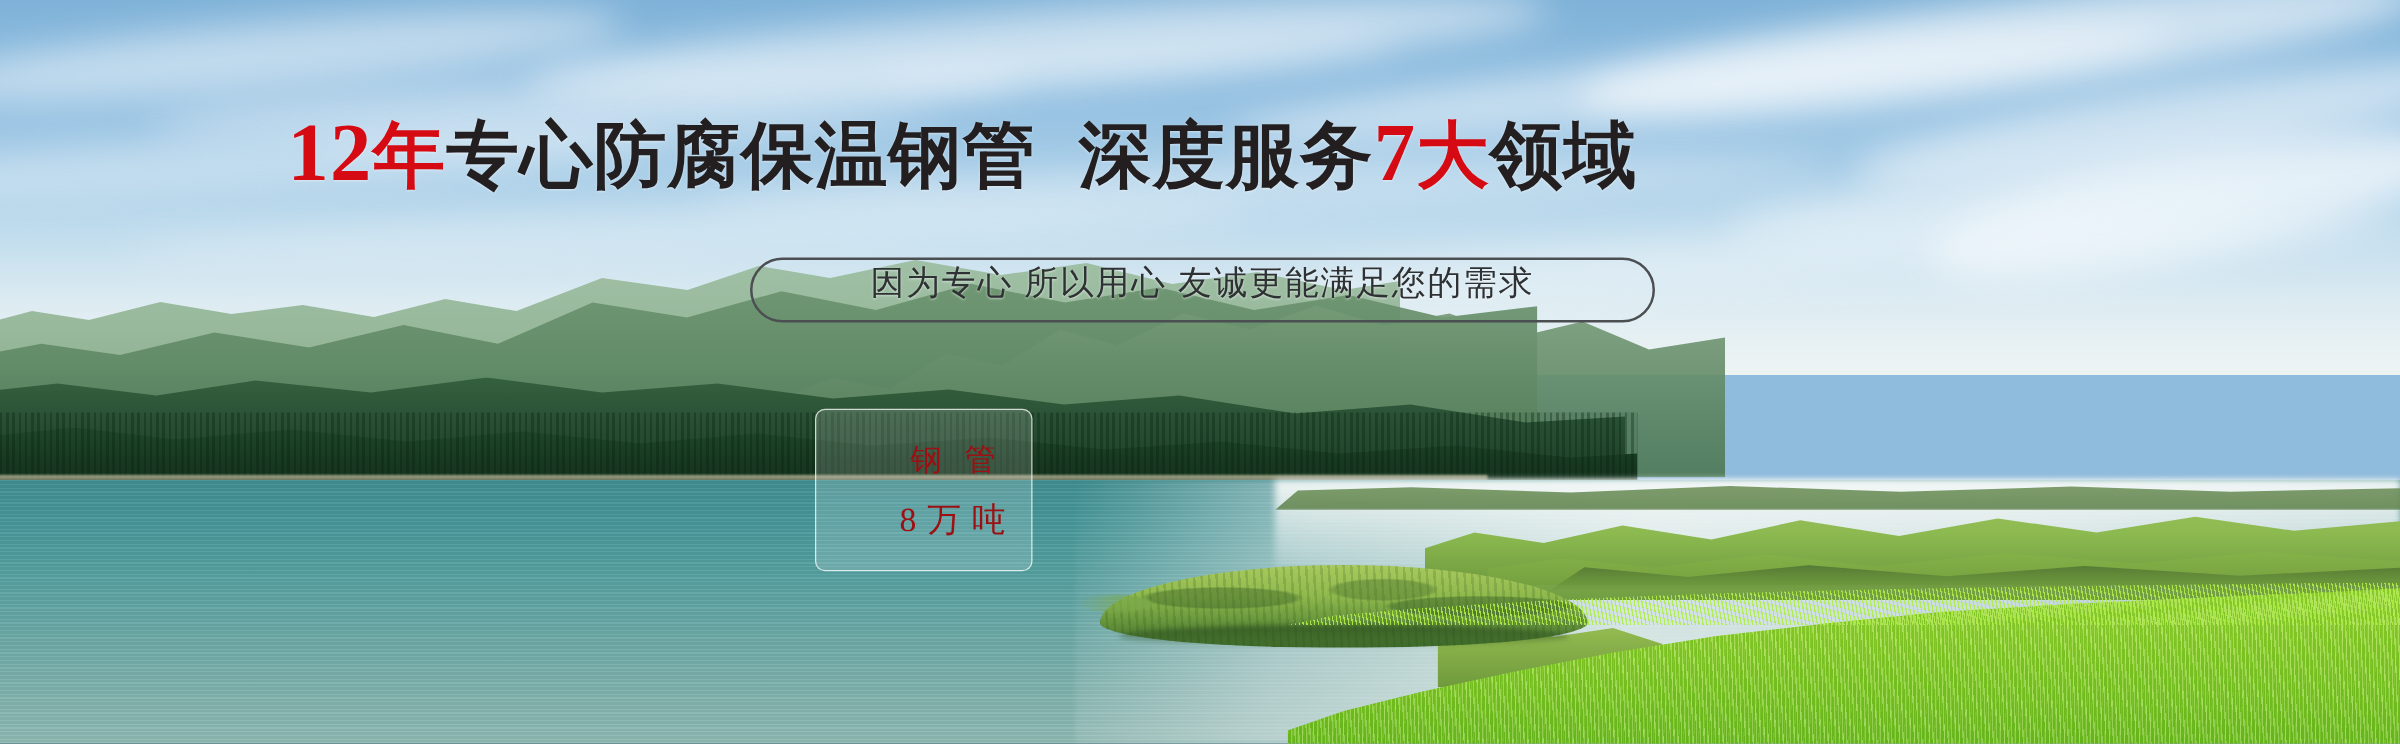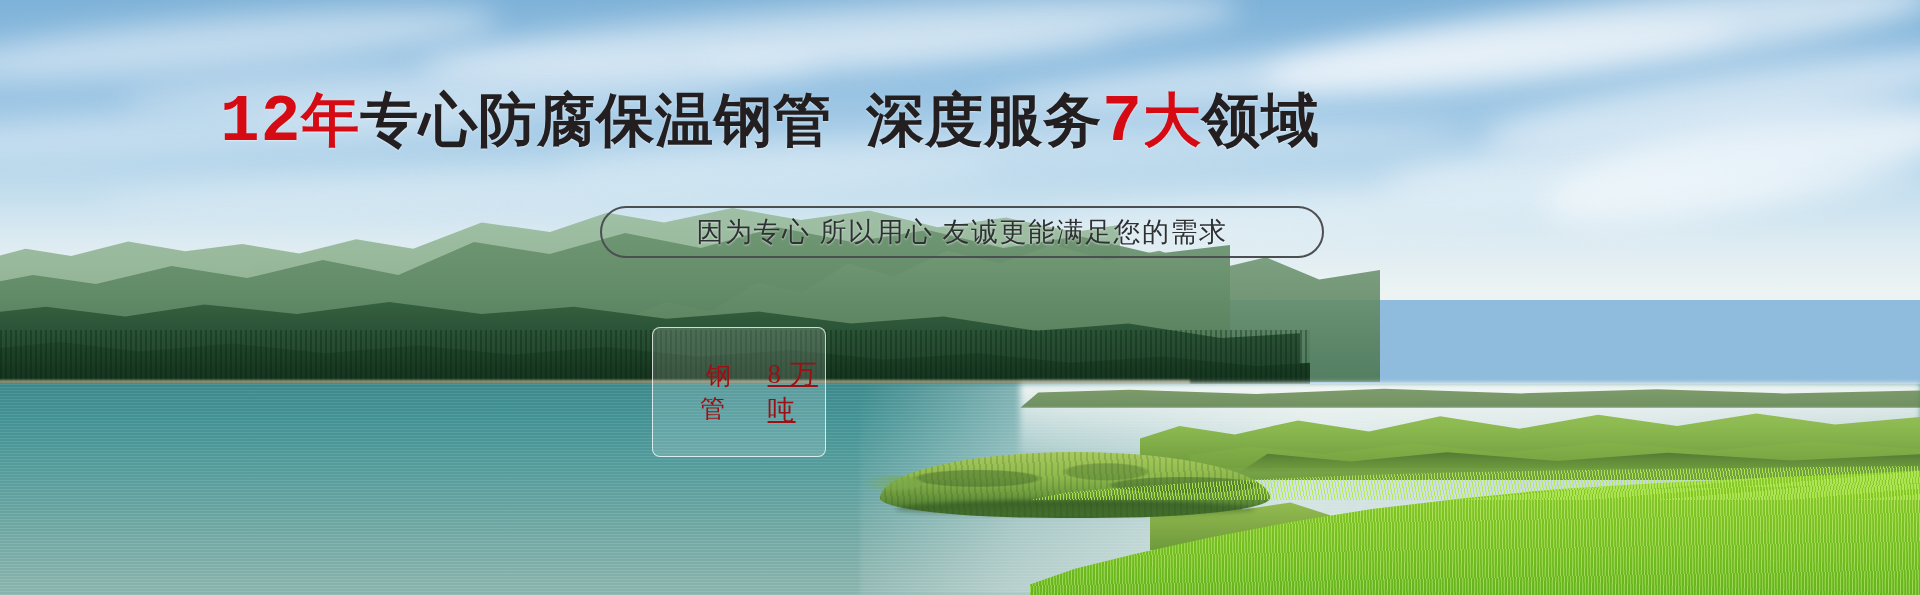--- a/index.html
+++ b/index.html
@@ -236,80 +236,79 @@
       49% 18%, 61% 12%, 74% 7%, 87% 3%, 100% 0%, 100% 100%);
     background:repeating-linear-gradient(80deg,
       rgba(176,235,74,0.9) 0 1px, transparent 1px 3px);
     filter:blur(0.4px);
   }
 
   
   .headline {
     position:absolute; left:0; top:92px; width:1540px;
     text-align:center;
-    font-family:Liberation Mono, monospace;
+    font-family:Liberation Serif, serif;
     font-weight:bold;
     font-size:58px;
     line-height:62px;
     letter-spacing:1px;
     white-space:nowrap;
     color:#231f20;
     text-shadow:0 1px 2px rgba(255,255,255,0.45);
   }
   .hl-red { color:#d60a12; }
   .hl-num { font-size:66px; }
   .hl-gap { display:inline-block; width:34px; }
 
   
   .pill {
     position:absolute;
     left:600px; top:206px;
     width:724px; height:52px;
     border:2px solid #4c4f52;
     border-radius:26px;
-    display:flex; align-items:center; justify-content:center;
+    display:flex; justify-content:center;
     color:#2f3234;
     font-size:27px;
     letter-spacing:1.5px;
     white-space:nowrap;
     text-shadow:0 1px 2px rgba(255,255,255,0.55);
   }
 
   
   .cards {
     position:absolute;
     left:652px; top:327px;
     display:flex;
     gap:26px;
   }
   .card {
     width:174px; height:130px;
     border:1px solid rgba(255,255,255,0.75);
     border-radius:8px;
     background:rgba(255,255,255,0.16);
     display:flex;
-    flex-direction:row;
+    flex-direction:column;
     align-items:center;
     justify-content:center;
     gap:14px;
     padding-left:47px;
   }
   .card-label {
     color:#9c0f12;
     font-size:25px;
     letter-spacing:6px;
     text-indent:6px;
     font-family:"Liberation Serif", serif;
   }
   .card-value {
     color:#9c0f12;
     font-size:27px;
     letter-spacing:1px;
     font-family:"Liberation Serif", serif;
-    text-decoration:underline;
   }
   .card-value sup { font-size:16px; vertical-align:super; }
 </style>
 </head>
 <body>
 
 <div id="banner">
 
   <div class="sky"></div>
   <div class="cloud cl1"></div>

